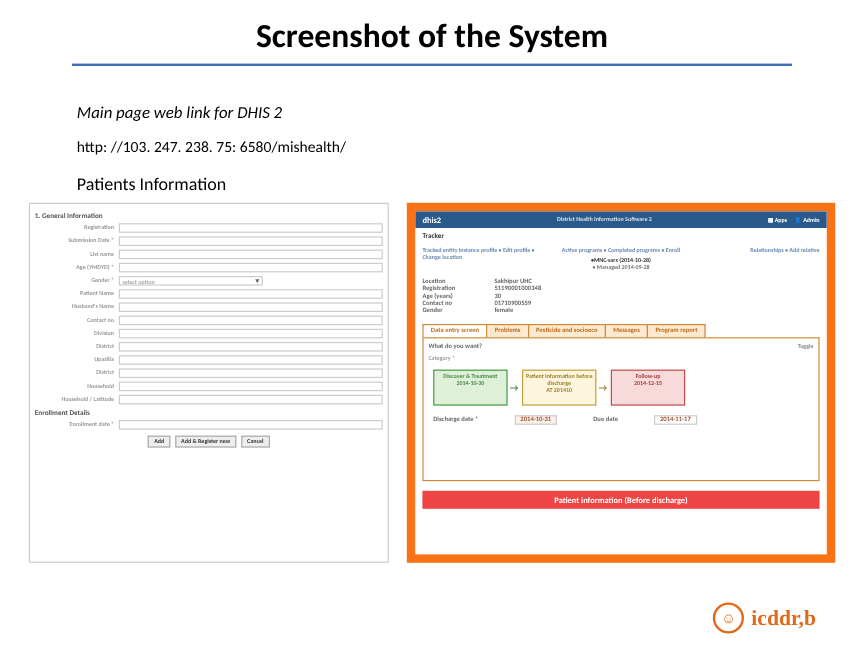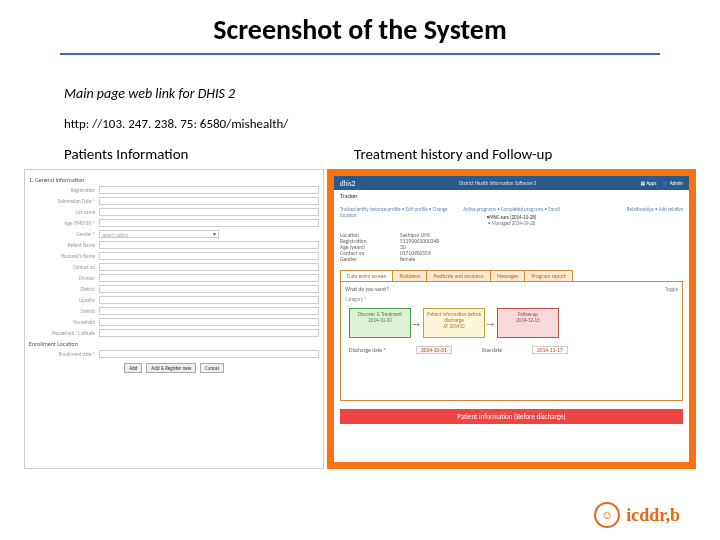--- a/index.html
+++ b/index.html
@@ -30,22 +30,23 @@
   }
   .labels {
     display: flex;
     margin: 14px 24px 0;
   }
   .labels .l1 { width: 300px; font-size: 15px; padding-left: 40px; }
   .labels .l2 { flex: 1; font-size: 15px; padding-left: 30px; }
   .shots {
     display: flex;
     margin: 6px 24px 15px;
-    gap: 3px;
+    gap: 15px;
     height: 300px;
+    font-weight: bold;
   }
   .shot-left {
     width: 300px;
     border: 1px solid #ccc;
     background: #fff;
     font-size: 6px;
     color: #888;
     padding: 4px;
     position: relative;
   }
@@ -110,21 +111,20 @@
 </style>
 </head>
 <body>
 
 <div class="title">Screenshot of the System</div>
 <div class="sub">Main page web link for DHIS 2</div>
 <div class="url">http: //103. 247. 238. 75: 6580/mishealth/</div>
 
 <div class="labels">
   <div class="l1">Patients Information</div>
-  <div class="l2">Treatment history and Follow-up</div>
 </div>
 
 <div class="shots">
 
   <div class="shot-left">
     <div class="sec">1. General Information</div>
     <div class="row">
         <div class="lab">Registration</div>
         <div class="inp"></div>
       </div>
@@ -175,21 +175,21 @@
       </div>
     <div class="row">
         <div class="lab">Household</div>
         <div class="inp"></div>
       </div>
     <div class="row">
         <div class="lab">Household / Latitude</div>
         <div class="inp"></div>
       </div>
 
-    <div class="sec">Enrollment Location</div>
+    <div class="sec">Enrollment Details</div>
     <div class="row">
         <div class="lab">Enrollment date *</div>
         <div class="inp"></div>
       </div>
 
     <div class="btns">
       <div class="btn">Add</div>
       <div class="btn">Add &amp; Register new</div>
       <div class="btn">Cancel</div>
     </div>

